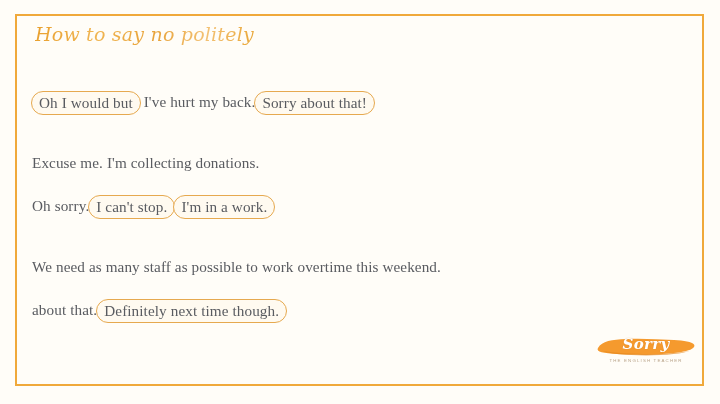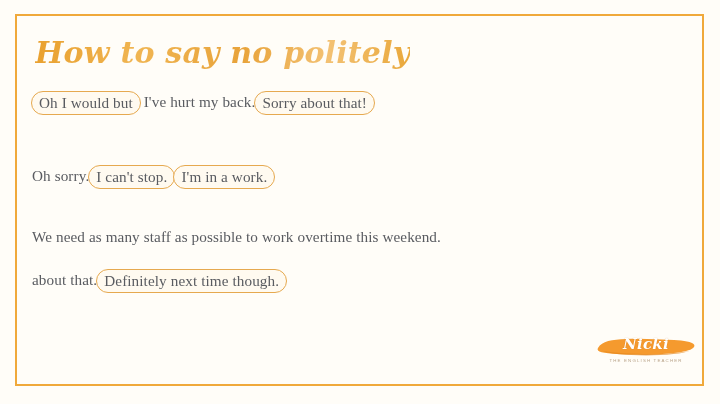--- a/index.html
+++ b/index.html
@@ -31,25 +31,25 @@
     height: 372px;
     border: 2px solid #f0a93b;
     box-sizing: border-box;
     background: #fffdf8;
   }
 
   
   #title {
     position: absolute;
     left: 35px;
-    top: 35px;
+    top: 23px;
     font-family: "DejaVu Serif", "Liberation Serif", serif;
     font-style: italic;
-    font-weight: bold;
-    font-size: 30px;
+    font-weight: normal;
+    font-size: 19px;
     letter-spacing: 0.2px;
     color: #e8a640;
     background: linear-gradient(100deg,#e9a02e 0%,#f0b552 28%,#e8a33a 55%,#f3c173 78%,#e9a739 100%);
     -webkit-background-clip: text;
     background-clip: text;
     -webkit-text-fill-color: transparent;
     white-space: nowrap;
   }
 
   
@@ -135,20 +135,23 @@
   <div id="body-text">
 
     <div class="block">
       <div class="line">
         <span class="pill">Oh I would but</span><span>&nbsp;</span><span>I've hurt my back.</span><span class="pill">Sorry about that!</span>
       </div>
     </div>
 
     <div class="block">
       <div class="line">
+        <span>Excuse me. I'm collecting donations.</span>
+      </div>
+      <div class="line">
         <span>Oh sorry.</span><span class="pill">I can't stop.</span><span class="pill">I'm in a work.</span>
       </div>
     </div>
 
     <div class="block">
       <div class="line">
         <span>We need as many staff as possible to work overtime this weekend.</span>
       </div>
       <div class="line">
         <span>about that.</span><span class="pill">Definitely next time though.</span>
@@ -158,17 +161,17 @@
   </div>
 
   <div id="logo">
     <svg id="logo-stroke" viewBox="0 0 100 21" preserveAspectRatio="none">
       <path d="M2,12 C6,5 16,3.5 30,3 C46,2.4 62,3.2 78,4 C88,4.5 96,6 98,8.5
                C99.5,10.5 97,13.5 90,15 C76,18 56,19 38,18.6
                C22,18.3 8,17.5 3.5,15.5 C1.5,14.6 1.2,13.2 2,12 Z" fill="#f59a2e"></path>
       <path d="M6,14.8 C20,17.4 44,18.3 62,17.9 C76,17.6 88,16.4 95,14.6
                C88,17.8 70,19.4 50,19.4 C30,19.4 12,17.8 6,14.8 Z" fill="#e3851b" opacity="0.65"></path>
     </svg>
-    <div id="logo-name">Nicki</div>
+    <div id="logo-name">Sorry</div>
     <div id="logo-tag">THE ENGLISH TEACHER</div>
   </div>
 
 </div>
 
 </body></html>

